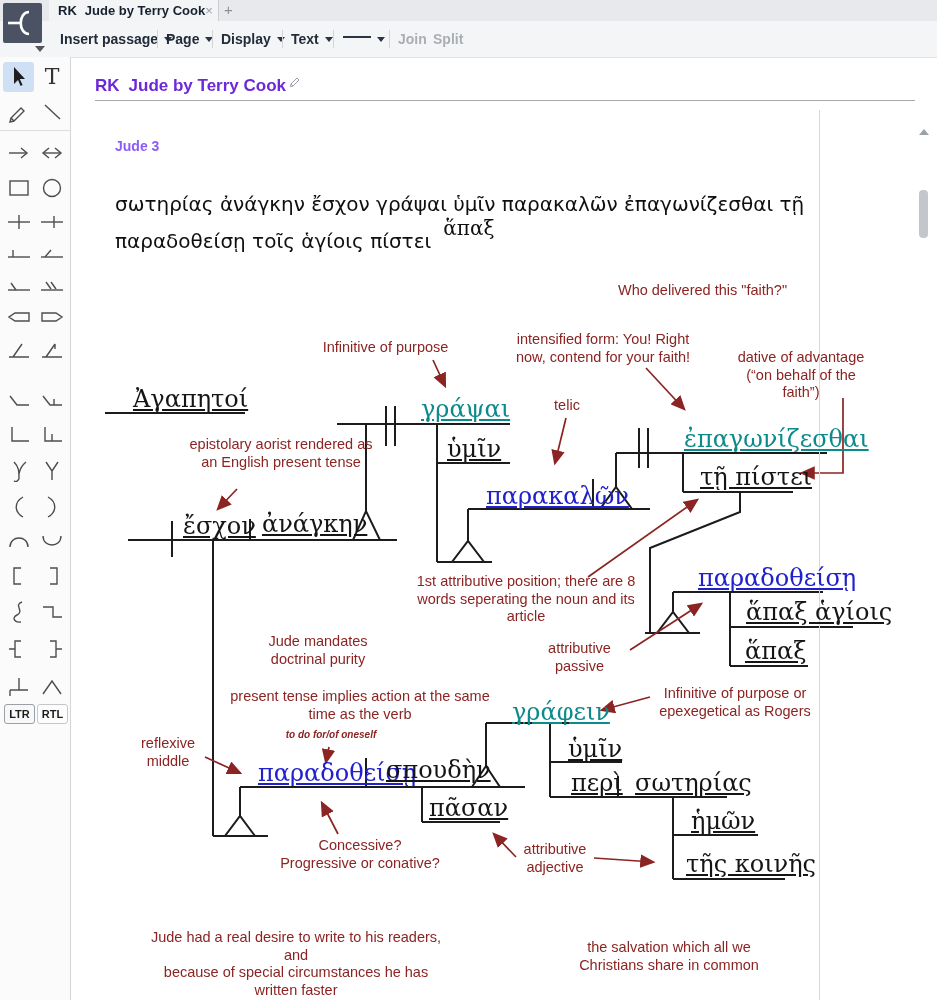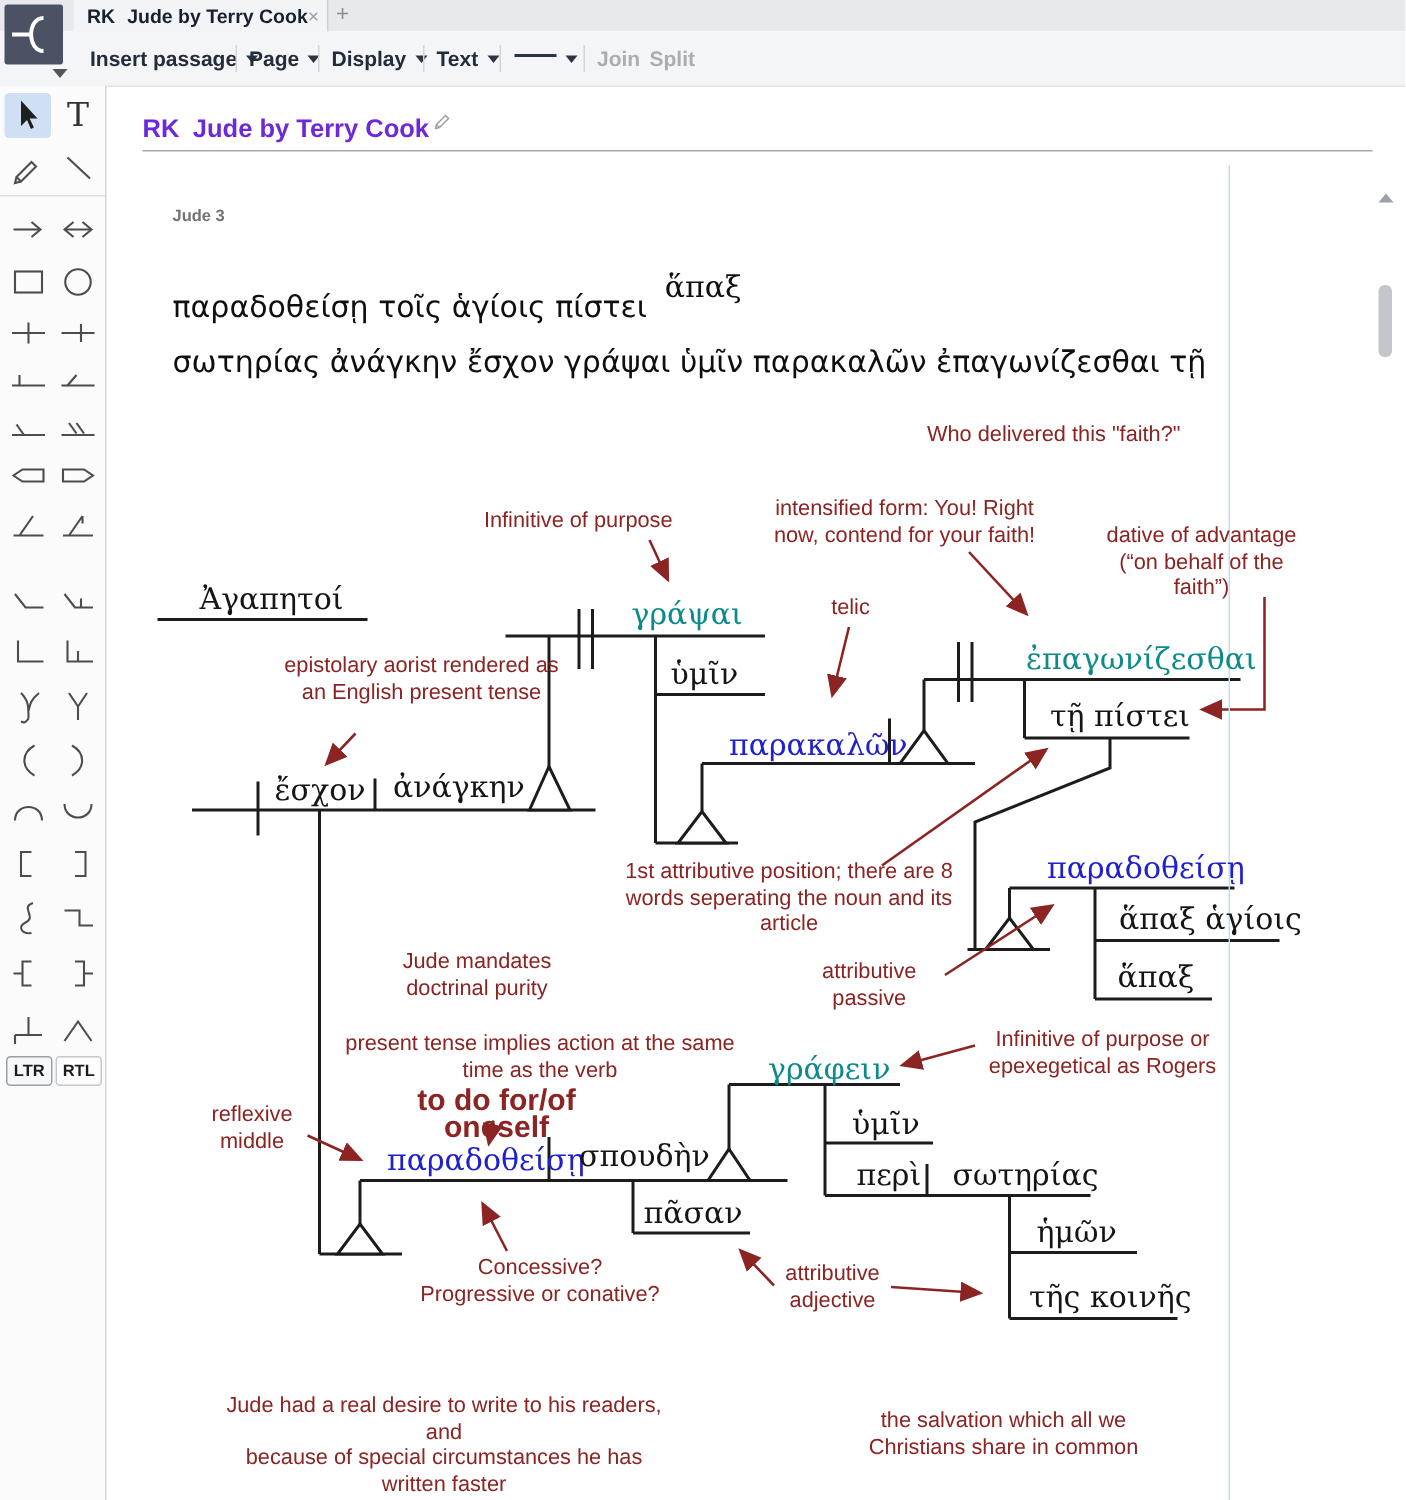--- a/index.html
+++ b/index.html
@@ -32,34 +32,34 @@
   .tool svg{stroke:#4d4d4d;stroke-width:1.4;fill:none;}
   .sdiv{position:absolute;left:0;width:70px;height:1px;background:#ddd;}
   .dirbtn{position:absolute;width:31px;height:20px;font-size:11px;font-weight:bold;color:#1c1c1c;
       text-align:center;line-height:19px;border-radius:3px;background:#f6f8fa;border:1px solid #9aa0a6;box-sizing:border-box;}
   .dirbtn.off{border-color:#c4c8cc;background:#fdfdfd;}
   
   .ptitle{position:absolute;left:95px;top:76px;font-size:17px;font-weight:bold;color:#6d28d9;}
   .ptitle .pre{margin-right:9px;}
   .hr{position:absolute;left:95px;top:100px;width:820px;height:1px;background:#a9a9a9;}
   .pedit{position:absolute;left:289px;top:74px;color:#9aa0a6;}
-  .heading{position:absolute;left:115px;top:138px;font-size:11px;font-weight:bold;color:#737373;}
+  .heading{position:absolute;left:115px;top:138px;font-size:14px;font-weight:bold;color:#8b5cf6;}
   .passage{position:absolute;left:115px;top:186px;width:775px;font-family:"DejaVu Sans",sans-serif;
       font-size:20px;line-height:37px;color:#0f0f0f;}
   .raised{display:inline-block;position:relative;top:-13px;margin-left:12px;font-family:"DejaVu Serif",serif;}
   .guideline{position:absolute;left:819px;top:110px;width:1px;height:890px;background:#bfe1ed;}
   .sbthumb{position:absolute;left:919px;top:190px;width:9px;height:48px;border-radius:4px;background:#c3c7cb;}
   .sbup{position:absolute;left:919px;top:129px;width:0;height:0;border-left:5px solid transparent;
       border-right:5px solid transparent;border-bottom:6px solid #9aa1a7;}
   
-  .g{position:absolute;font-family:"DejaVu Serif",serif;font-size:20px;line-height:21px;color:#151515;white-space:nowrap;}
+  .g{position:absolute;font-family:"DejaVu Serif",serif;font-size:24px;line-height:21px;color:#151515;white-space:nowrap;text-decoration:underline;}
   .gb{color:#2020cd;}
   .gt{color:#0d8a8a;}
   .ann{position:absolute;color:#8b2422;font-size:14.5px;line-height:17.5px;text-align:center;white-space:pre-line;}
-  .ann.i{font-weight:bold;font-size:20px;}
+  .ann.i{font-style:italic;font-weight:bold;font-size:10px;}
   svg.overlay{position:absolute;left:0;top:0;pointer-events:none;}
 </style>
 </head>
 <body>
 
 <svg class="overlay" width="937" height="1000" viewBox="0 0 937 1000">
   <defs>
     <marker id="ah" markerWidth="10" markerHeight="8" refX="7.5" refY="4" orient="auto">
       <path d="M0,0 L9,4 L0,8 z" fill="#8b2422"></path>
     </marker>
@@ -406,22 +406,22 @@
     </svg>
 </div>
 <div class="hr"></div>
 <div class="guideline"></div>
 <div class="sbup"></div>
 <div class="sbthumb"></div>
 
 <div class="heading">Jude 3</div>
 
 <div class="passage">
+  <div>σωτηρίας ἀνάγκην ἔσχον γράψαι ὑμῖν παρακαλῶν ἐπαγωνίζεσθαι τῇ</div>
   <div><span>παραδοθείσῃ τοῖς ἁγίοις πίστει</span><span class="raised">ἅπαξ</span></div>
-  <div>σωτηρίας ἀνάγκην ἔσχον γράψαι ὑμῖν παρακαλῶν ἐπαγωνίζεσθαι τῇ</div>
 </div>
 
 <span class="g" style="left:133px;top:389px">Ἀγαπητοί</span>
 <span class="g" style="left:183px;top:516px">ἔσχον</span>
 <span class="g" style="left:262px;top:514px">ἀνάγκην</span>
 <span class="g gt" style="left:421px;top:399px">γράψαι</span>
 <span class="g" style="left:447px;top:439px">ὑμῖν</span>
 <span class="g gb" style="left:486px;top:486px">παρακαλῶν</span>
 <span class="g gt" style="left:684px;top:429px">ἐπαγωνίζεσθαι</span>
 <span class="g" style="left:700px;top:467px">τῇ πίστει</span>

